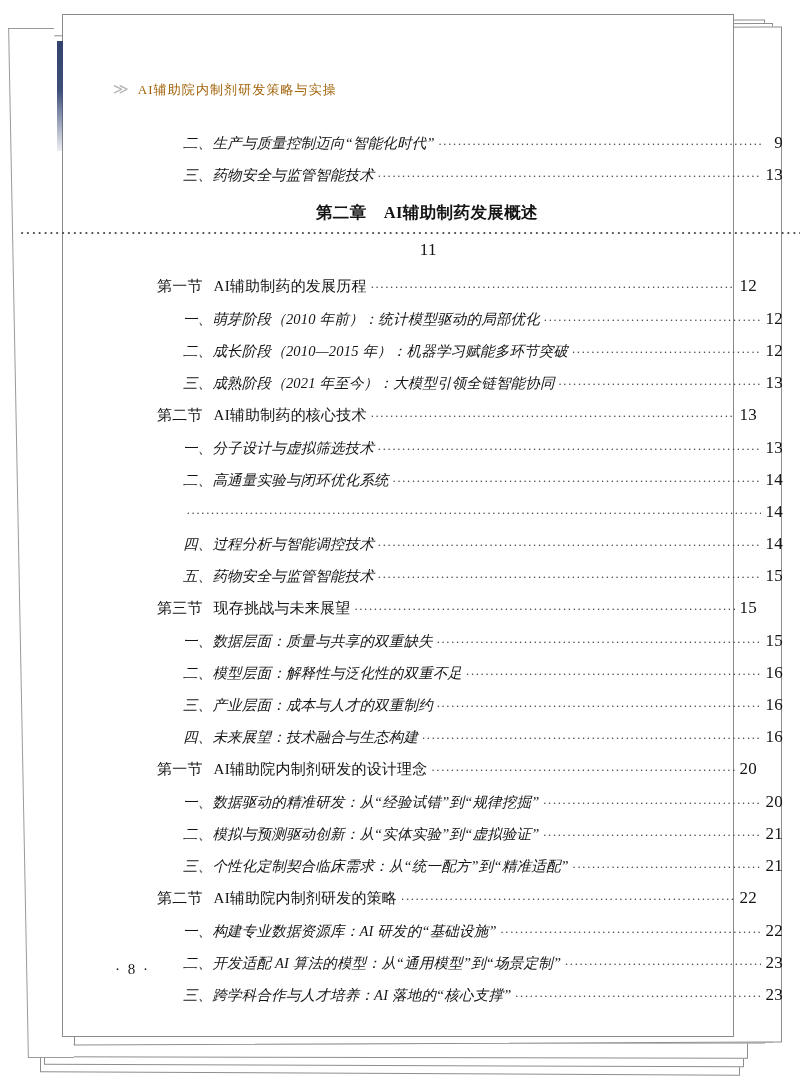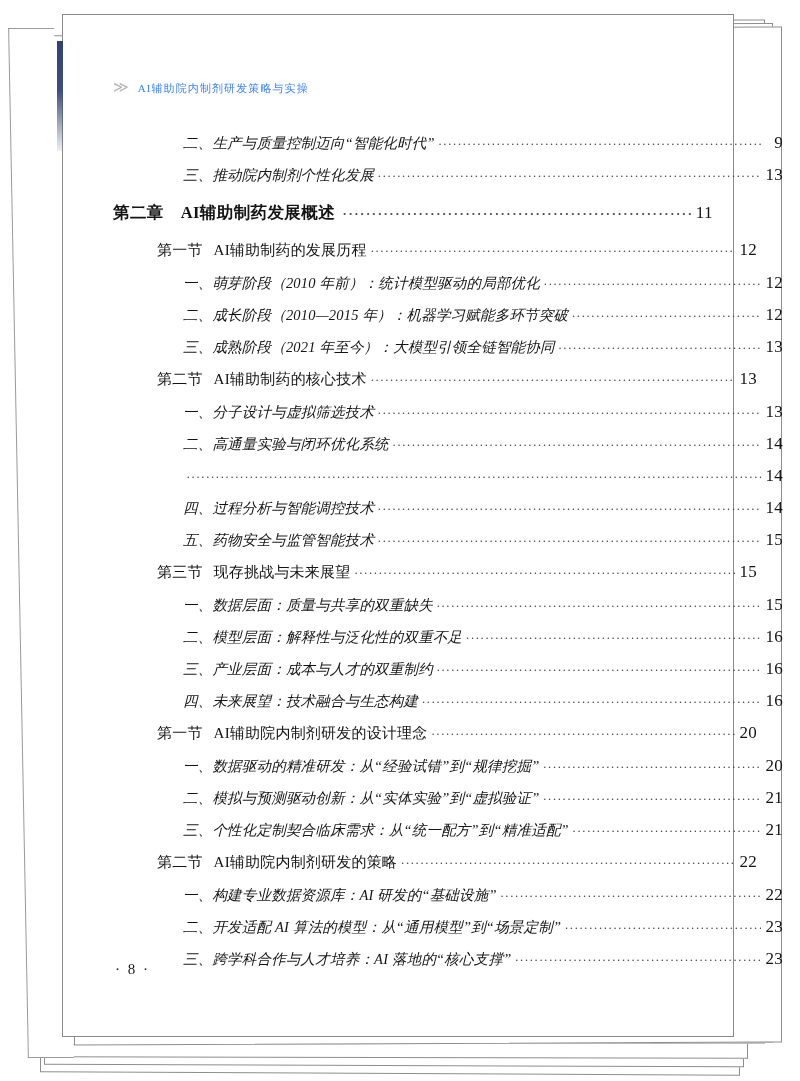--- a/index.html
+++ b/index.html
@@ -81,23 +81,23 @@
   }
   .chev-icon {
     font-size: 15px;
     line-height: 1;
     color: #b4b4b4;
     letter-spacing: -2px;
     display: inline-block;
     transform: translateY(-1px);
   }
   .running-header-title {
-    font-size: 11px;
+    font-size: 13px;
     letter-spacing: 1.1px;
-    color: #3b82f6;
+    color: #a16207;
     white-space: nowrap;
   }
 
   
   .toc {
     position: absolute;
     left: 50px;
     top: 118px;
     width: 600px;
   }
@@ -133,25 +133,27 @@
     flex: 0 0 auto;
     text-align: right;
     min-width: 20px;
     font-size: 17px;
     color: #141414;
     font-family: "Liberation Serif", "DejaVu Serif", serif;
   }
 
   
   .lvl-chapter {
+    margin-left: 14px;
     margin-top: 17px;
     margin-bottom: 16px;
     font-weight: bold;
     font-size: 16.5px;
     letter-spacing: 0.4px;
+    flex-direction: column;
   }
   .lvl-chapter .toc-page { font-weight: normal; font-size: 17px; }
   .lvl-chapter .toc-dots { letter-spacing: 2.6px; margin-left: 8px; }
   .lvl-chapter .gap { display: inline-block; width: 17px; }
 
   .lvl-section {
     margin-left: 44px;
     margin-top: 11px;
     margin-bottom: 13px;
     font-size: 15px;
@@ -201,21 +203,21 @@
     <span class="running-header-title">AI辅助院内制剂研发策略与实操</span>
   </div>
 
   <div class="toc">
       <div class="toc-row lvl-item">
         <span class="toc-label"><span>二、生产与质量控制迈向“智能化时代”</span></span>
         <span class="toc-dots"></span>
         <span class="toc-page">9</span>
       </div>
       <div class="toc-row lvl-item">
-        <span class="toc-label"><span>三、推动院内制剂个性化发展</span></span>
+        <span class="toc-label"><span>三、药物安全与监管智能技术</span></span>
         <span class="toc-dots"></span>
         <span class="toc-page">13</span>
       </div>
       <div class="toc-row lvl-chapter">
         <span class="toc-label"><span>第二章</span><span class="gap"></span><span>AI辅助制药发展概述</span></span>
         <span class="toc-dots"></span>
         <span class="toc-page">11</span>
       </div>
       <div class="toc-row lvl-section">
         <span class="toc-label"><span>第一节</span><span class="gap"></span><span>AI辅助制药的发展历程</span></span>

